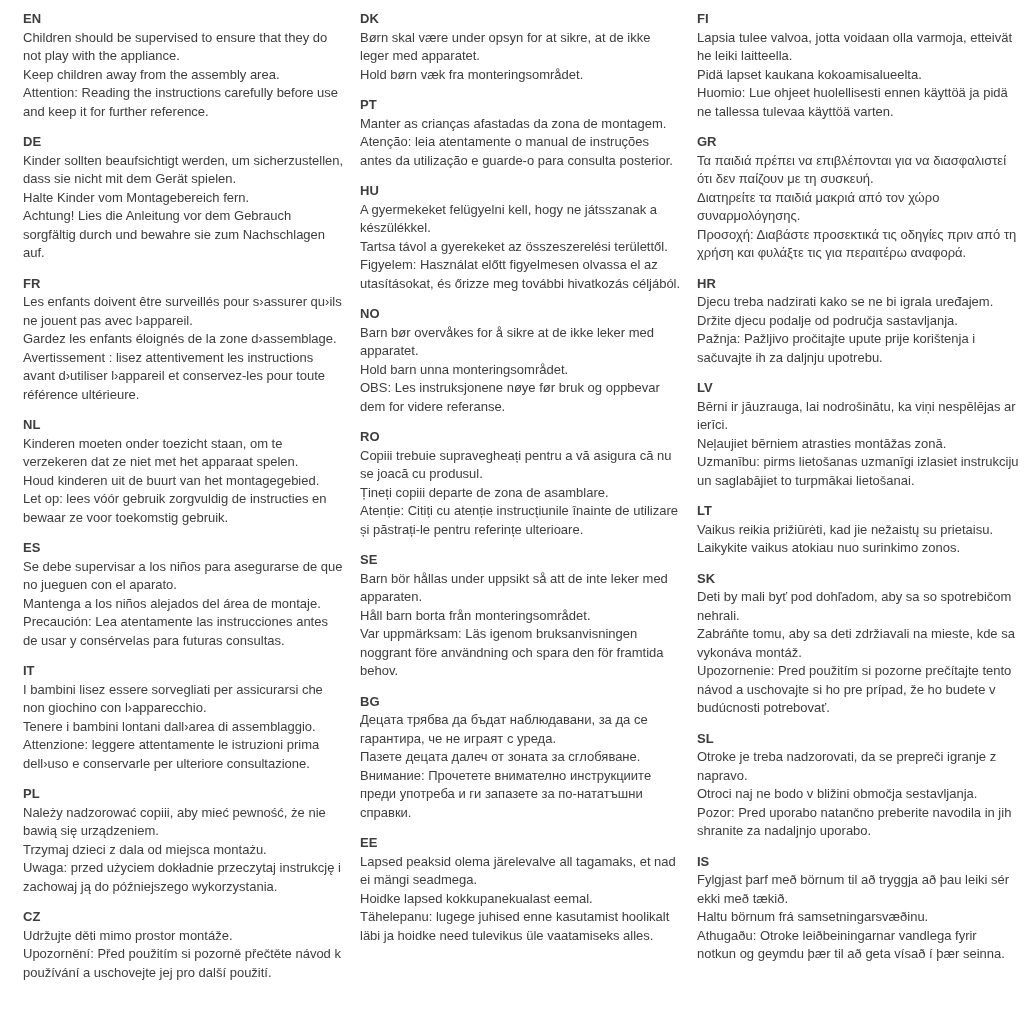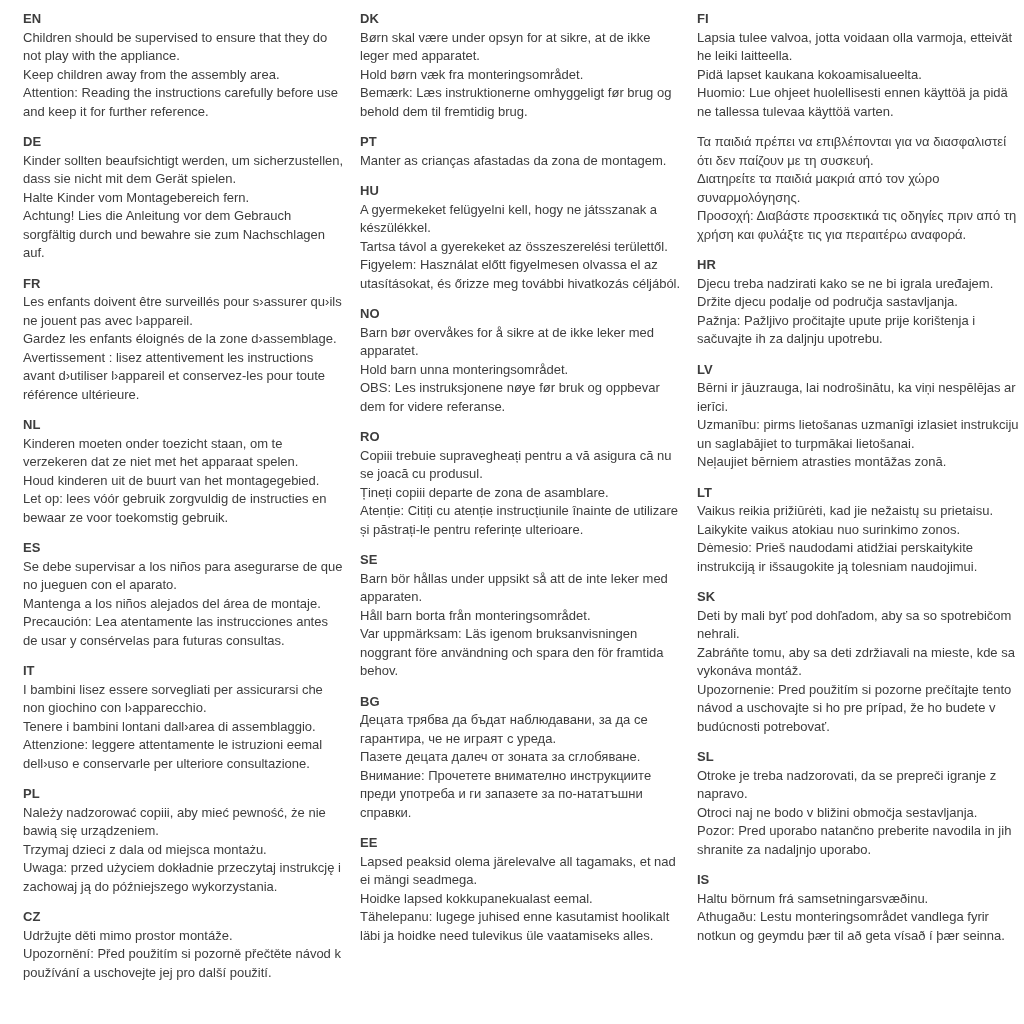--- a/index.html
+++ b/index.html
@@ -73,47 +73,47 @@
     <h2 class="lang-code">ES</h2>
   <p class="para">Se debe supervisar a los niños para asegurarse de que no jueguen con el aparato.</p>
           <p class="para">Mantenga a los niños alejados del área de montaje.</p>
           <p class="para">Precaución: Lea atentamente las instrucciones antes de usar y consérvelas para futuras consultas.</p>
         </section>
 
   <section class="lang-section">
     <h2 class="lang-code">IT</h2>
   <p class="para">I bambini lisez essere sorvegliati per assicurarsi che non giochino con l›apparecchio.</p>
           <p class="para">Tenere i bambini lontani dall›area di assemblaggio.</p>
-          <p class="para">Attenzione: leggere attentamente le istruzioni eemal dell›uso e conservarle per ulteriore consultazione.</p>
+          <p class="para">Attenzione: leggere attentamente le istruzioni prima dell›uso e conservarle per ulteriore consultazione.</p>
         </section>
 
   <section class="lang-section">
     <h2 class="lang-code">PL</h2>
   <p class="para">Należy nadzorować copiii, aby mieć pewność, że nie bawią się urządzeniem.</p>
           <p class="para">Trzymaj dzieci z dala od miejsca montażu.</p>
           <p class="para">Uwaga: przed użyciem dokładnie przeczytaj instrukcję i zachowaj ją do późniejszego wykorzystania.</p>
         </section>
 
   <section class="lang-section">
     <h2 class="lang-code">CZ</h2>
           <p class="para">Udržujte děti mimo prostor montáže.</p>
           <p class="para">Upozornění: Před použitím si pozorně přečtěte návod k používání a uschovejte jej pro další použití.</p>
         </section>
 </div>
       <div class="col">
   <section class="lang-section">
     <h2 class="lang-code">DK</h2>
   <p class="para">Børn skal være under opsyn for at sikre, at de ikke leger med apparatet.</p>
           <p class="para">Hold børn væk fra monteringsområdet.</p>
-          <p class="para">Bemærk: Læs instruktionerne omhyggeligt før brug og behold dem til fremtidig brug.</p>
         </section>
 
   <section class="lang-section">
     <h2 class="lang-code">PT</h2>
           <p class="para">Manter as crianças afastadas da zona de montagem.</p>
+          <p class="para">Atenção: leia atentamente o manual de instruções antes da utilização e guarde-o para consulta posterior.</p>
         </section>
 
   <section class="lang-section">
     <h2 class="lang-code">HU</h2>
   <p class="para">A gyermekeket felügyelni kell, hogy ne játsszanak a készülékkel.</p>
           <p class="para">Tartsa távol a gyerekeket az összeszerelési területtől.</p>
           <p class="para">Figyelem: Használat előtt figyelmesen olvassa el az utasításokat, és őrizze meg további hivatkozás céljából.</p>
         </section>
 
   <section class="lang-section">
@@ -153,60 +153,61 @@
 </div>
       <div class="col">
   <section class="lang-section">
     <h2 class="lang-code">FI</h2>
   <p class="para">Lapsia tulee valvoa, jotta voidaan olla varmoja, etteivät he leiki laitteella.</p>
           <p class="para">Pidä lapset kaukana kokoamisalueelta.</p>
           <p class="para">Huomio: Lue ohjeet huolellisesti ennen käyttöä ja pidä ne tallessa tulevaa käyttöä varten.</p>
         </section>
 
   <section class="lang-section">
+    <h2 class="lang-code">GR</h2>
   <p class="para">Τα παιδιά πρέπει να επιβλέπονται για να διασφαλιστεί ότι δεν παίζουν με τη συσκευή.</p>
           <p class="para">Διατηρείτε τα παιδιά μακριά από τον χώρο συναρμολόγησης.</p>
           <p class="para">Προσοχή: Διαβάστε προσεκτικά τις οδηγίες πριν από τη χρήση και φυλάξτε τις για περαιτέρω αναφορά.</p>
         </section>
 
   <section class="lang-section">
     <h2 class="lang-code">HR</h2>
   <p class="para">Djecu treba nadzirati kako se ne bi igrala uređajem.</p>
           <p class="para">Držite djecu podalje od područja sastavljanja.</p>
           <p class="para">Pažnja: Pažljivo pročitajte upute prije korištenja i sačuvajte ih za daljnju upotrebu.</p>
         </section>
 
   <section class="lang-section">
     <h2 class="lang-code">LV</h2>
   <p class="para">Bērni ir jāuzrauga, lai nodrošinātu, ka viņi nespēlējas ar ierīci.</p>
+          <p class="para">Neļaujiet bērniem atrasties montāžas zonā.</p>
           <p class="para">Uzmanību: pirms lietošanas uzmanīgi izlasiet instrukciju un saglabājiet to turpmākai lietošanai.</p>
-          <p class="para">Neļaujiet bērniem atrasties montāžas zonā.</p>
         </section>
 
   <section class="lang-section">
     <h2 class="lang-code">LT</h2>
   <p class="para">Vaikus reikia prižiūrėti, kad jie nežaistų su prietaisu.</p>
           <p class="para">Laikykite vaikus atokiau nuo surinkimo zonos.</p>
-          <p class="para">Dėmesio: Prieš naudodami atidžiai perskaitykite instrukciją ir išsaugokite ją tolesniam naudojimui.</p>
         </section>
 
   <section class="lang-section">
     <h2 class="lang-code">SK</h2>
   <p class="para">Deti by mali byť pod dohľadom, aby sa so spotrebičom nehrali.</p>
           <p class="para">Zabráňte tomu, aby sa deti zdržiavali na mieste, kde sa vykonáva montáž.</p>
           <p class="para">Upozornenie: Pred použitím si pozorne prečítajte tento návod a uschovajte si ho pre prípad, že ho budete v budúcnosti potrebovať.</p>
         </section>
 
   <section class="lang-section">
     <h2 class="lang-code">SL</h2>
   <p class="para">Otroke je treba nadzorovati, da se prepreči igranje z napravo.</p>
           <p class="para">Otroci naj ne bodo v bližini območja sestavljanja.</p>
           <p class="para">Pozor: Pred uporabo natančno preberite navodila in jih shranite za nadaljnjo uporabo.</p>
         </section>
 
   <section class="lang-section">
     <h2 class="lang-code">IS</h2>
+  <p class="para">Fylgjast þarf með börnum til að tryggja að þau leiki sér ekki með tækið.</p>
           <p class="para">Haltu börnum frá samsetningarsvæðinu.</p>
-          <p class="para">Athugaðu: Lestu monteringsområdet vandlega fyrir notkun og geymdu þær til að geta vísað í þær seinna.</p>
+          <p class="para">Athugaðu: Otroke leiðbeiningarnar vandlega fyrir notkun og geymdu þær til að geta vísað í þær seinna.</p>
         </section>
 </div>
     </div>
 </div>
 
 </body></html>

